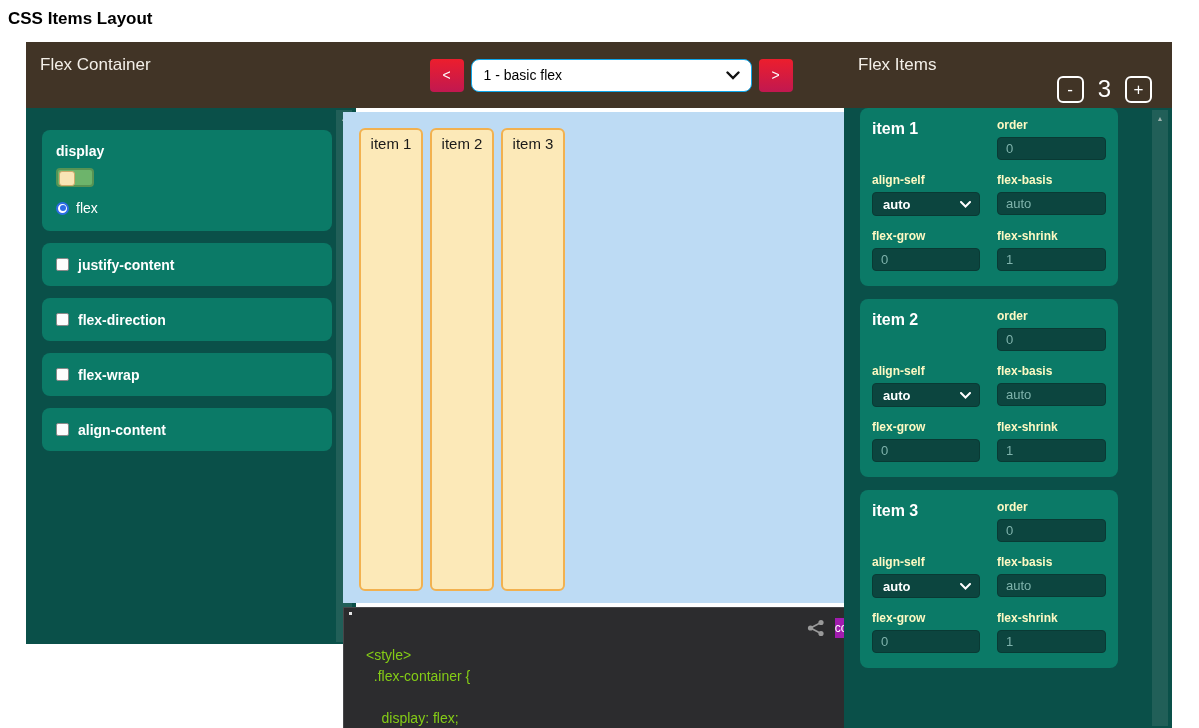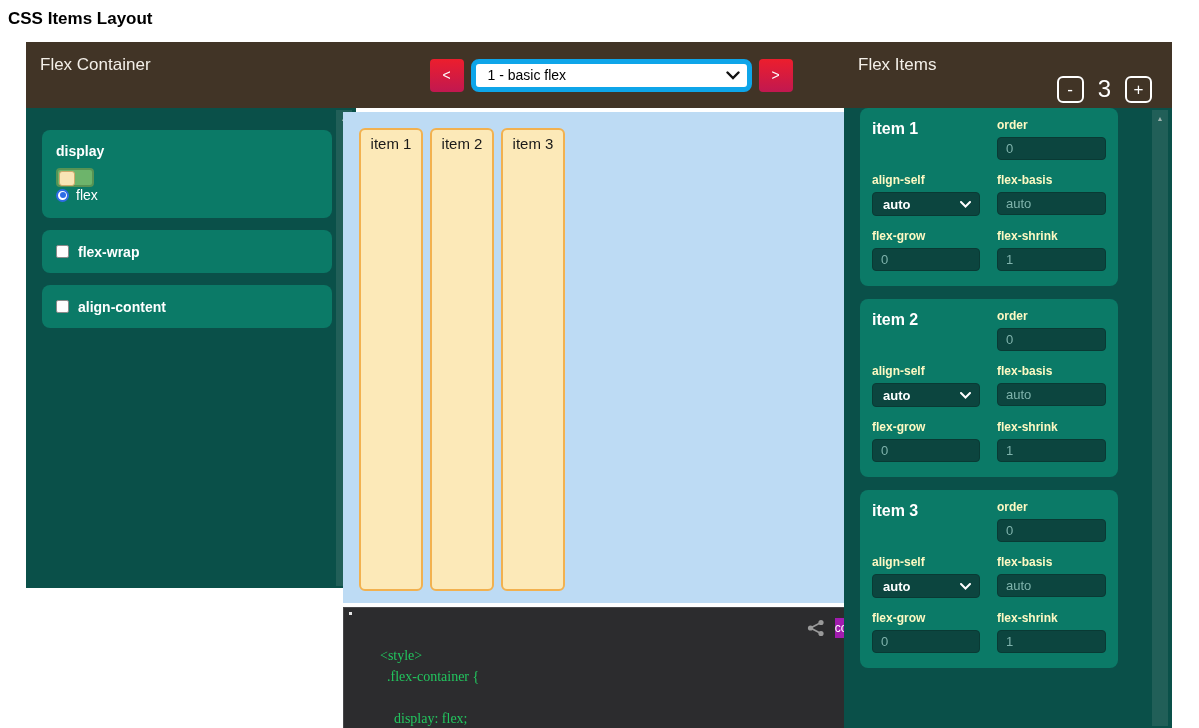--- a/index.html
+++ b/index.html
@@ -21,21 +21,21 @@
     color: #f3efe8; font-size: 17px;
     position: relative;
   }
   .panel-header .hdr-title { position: absolute; top: 13px; left: 14px; }
   .panel-body {
     background: var(--panel-teal, #0a5049);
     position: relative; overflow: hidden;
   }
   
   .panel-left { left: 26px; width: 330px; height: 686px; border-radius: 9px; }
-  .panel-left .panel-body { height: 480px; }
+  .panel-left .panel-body { height: 536px; }
   .scroll-track {
     position: absolute; top: 2px; right: 4px; width: 16px; height: calc(100% - 4px);
     background: var(--track-teal, #215f58);
     text-align: center;
   }
   .scroll-arrow { color: #9cb2ad; font-size: 7px; display: block; padding-top: 5px; }
   .card {
     background: var(--card-teal, #0b7a67);
     border-radius: 8px;
     margin: 0 40px 12px 16px;
@@ -45,21 +45,21 @@
   .card-label { color: #fff; font-size: 14px; font-weight: bold; }
   .toggle {
     margin-top: 9px; width: 38px; height: 19px; box-sizing: border-box;
     background: #6db46b; border: 2px solid #579354; border-radius: 4px;
     position: relative; cursor: pointer;
   }
   .toggle .knob {
     position: absolute; left: 1px; top: 1px; width: 14px; height: 13px;
     background: #f9e5b5; border: 1px solid #cfa96b; border-radius: 3px;
   }
-  .radio-row { display: flex; align-items: center; cursor: pointer; }
+  .radio-row { display: flex; align-items: center; margin-top: 13px; cursor: pointer; }
   .radio {
     width: 9px; height: 9px; border-radius: 50%;
     border: 2px solid #2e6ce6; background: #fff;
     display: inline-block; position: relative;
   }
   .radio::after {
     content: ""; position: absolute; left: 1.5px; top: 1.5px;
     width: 6px; height: 6px; border-radius: 50%; background: #2e6ce6;
   }
   .radio-row span.radio-label { color: #fff; font-size: 14px; margin-left: 7px; }
@@ -77,21 +77,21 @@
   }
   .nav-btn {
     width: 34px; height: 33px; border: none; border-radius: 4px;
     background: linear-gradient(180deg, var(--red-top, #ec1e2d), var(--red-bottom, #c11850));
     color: #fff; font-size: 14px; cursor: pointer;
     font-family: "Liberation Sans", sans-serif;
   }
   .select-wrap { position: relative; }
   .select-wrap select {
     appearance: none; -webkit-appearance: none;
-    width: 281px; height: 33px; border-radius: 8px; border: 5px solid #0ea5e9;
+    width: 281px; height: 33px; border-radius: 8px; border: 1px solid #0ea5e9;
     background: #fff; color: #000; font-size: 14px; padding-left: 12px;
     font-family: "Liberation Sans", sans-serif; cursor: pointer;
   }
   .select-wrap .chev { position: absolute; right: 12px; top: 12px; pointer-events: none; }
   .demo {
     margin-top: 4px; height: 491px; box-sizing: border-box;
     background: var(--demo-blue, #bddbf4);
     padding: 16px 16px 12px 16px;
     display: flex; gap: 7px; align-items: stretch;
   }
@@ -114,23 +114,23 @@
     background: #a21caf; color: #fff; border: none; font-size: 12px;
     padding: 3px 0; cursor: pointer; font-family: "Liberation Sans", sans-serif;
   }
   .code-scrollbar {
     position: absolute; right: 1px; top: 1px; width: 12px; height: 147px;
     background: #454547; text-align: center;
   }
   .code-scrollbar .scroll-arrow { color: #c4c4c4; padding-top: 3px; }
   .code-thumb { position: absolute; top: 13px; left: 1px; width: 10px; height: 84px; background: #8f8f8f; }
   .code-block pre {
-    margin: 37px 20px 0 36px;
-    font-family: Liberation Serif, serif;
-    font-size: 14px; line-height: 21px; color: #22c55e;
+    margin: 37px 20px 0 22px;
+    font-family: Liberation Sans, sans-serif;
+    font-size: 14px; line-height: 21px; color: #84cc16;
     white-space: pre;
   }
   
   .panel-right { left: 844px; width: 328px; height: 686px; }
   .panel-right .panel-body { height: 620px; }
   .count-controls {
     position: absolute; right: 20px; top: 33px;
     display: flex; align-items: center; gap: 14px;
   }
   .count-btn {
@@ -188,20 +188,28 @@
       <div class="card-label">display</div>
       <div class="toggle">
         <div class="knob"></div>
       </div>
       <div class="radio-row">
         <span class="radio"></span>
         <span class="radio-label">flex</span>
       </div>
     </div>
 
+    <div class="card prop-card">
+      <input type="checkbox" style="">
+      <span class="prop-label">justify-content</span>
+    </div>
+    <div class="card prop-card">
+      <input type="checkbox" style="">
+      <span class="prop-label">flex-direction</span>
+    </div>
     <div class="card prop-card">
       <input type="checkbox" style="">
       <span class="prop-label">flex-wrap</span>
     </div>
     <div class="card prop-card">
       <input type="checkbox" style="">
       <span class="prop-label">align-content</span>
     </div>
   </div>
 </section>

